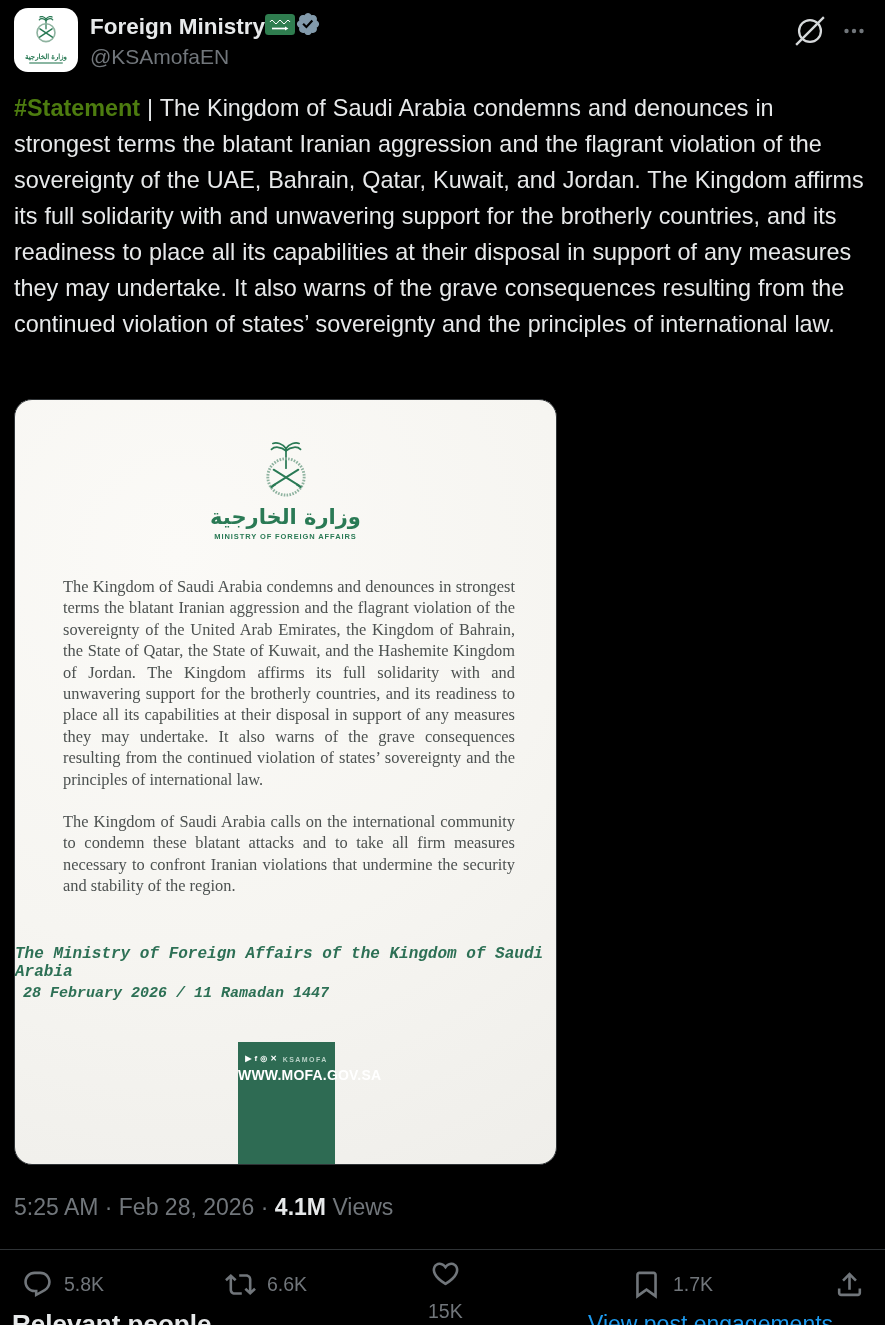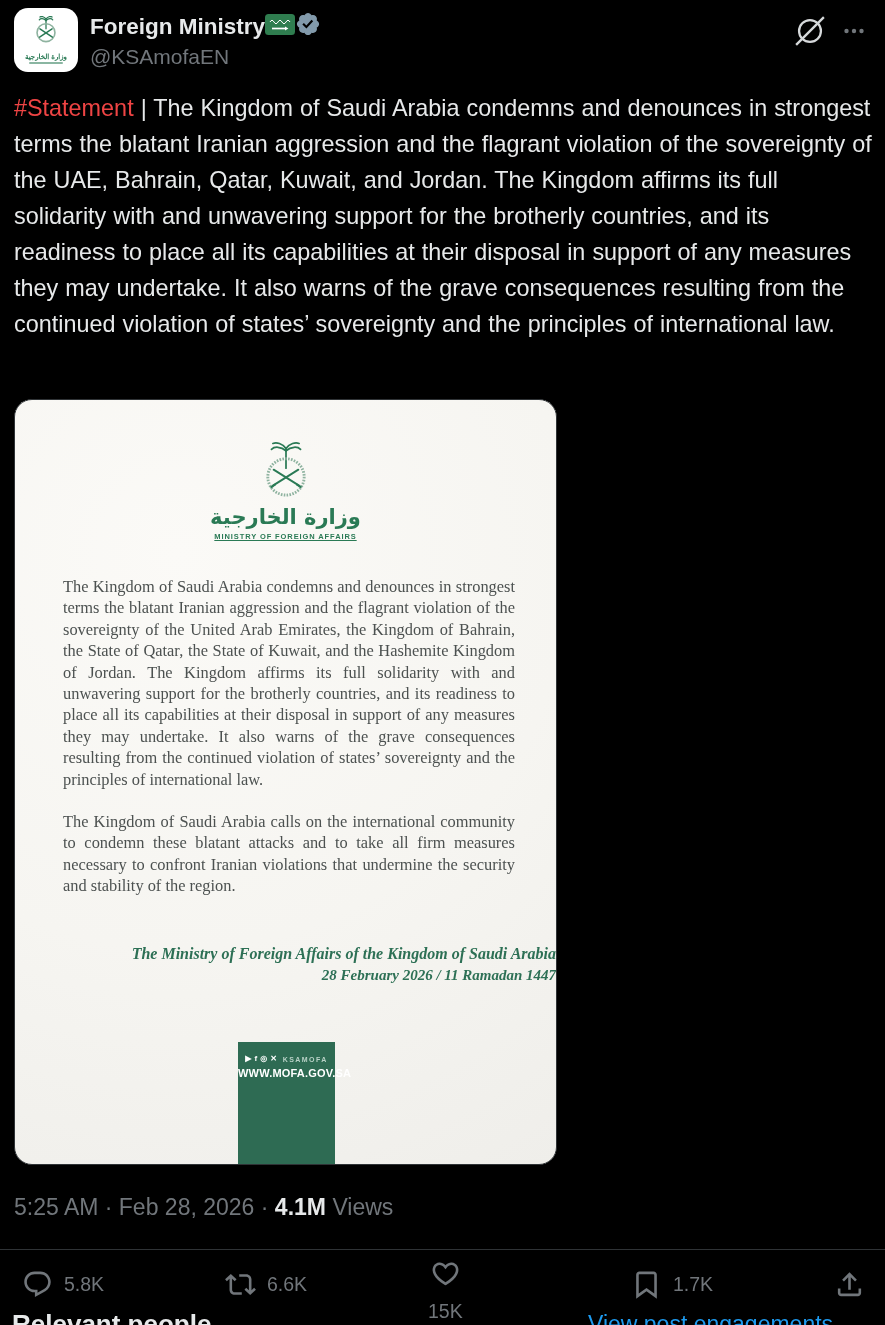--- a/index.html
+++ b/index.html
@@ -25,48 +25,48 @@
   .handle { margin-top:4px; font-size:21px; color:#71767b; cursor:pointer; }
   .grok-btn { position:absolute; top:15px; left:794px; width:32px; height:32px; cursor:pointer; color:#d6d9db; }
   .more-btn { position:absolute; top:19px; left:840px; width:28px; height:24px; cursor:pointer; color:#71767b; }
 
   
   .tweet-text {
     position:absolute; top:90px; left:14px; width:858px; margin:0;
     font-size:23.4px; line-height:36px; color:#e7e9ea; font-weight:400;
     word-spacing:0.5px;
   }
-  .hashtag { color:#ef4444; cursor:pointer; }
+  .hashtag { color:#4d7c0f; cursor:pointer;font-weight:bold; }
 
   
   .card {
     position:absolute; top:399px; left:14px; width:541px; height:764px;
     background:#f6f5f1; border:1px solid #2f3336; border-radius:18px;
     overflow:hidden; cursor:pointer;
     background-image:radial-gradient(circle at 30% 20%, #fbfaf7 0%, #f6f5f1 55%, #efeeea 100%);
   }
   .logo-block { position:absolute; top:42px; left:0; right:0; text-align:center; }
   .logo-block svg { display:block; margin:0 auto; }
   .arabic-title { font-size:21px; line-height:23px; color:#2a7a55; font-weight:bold; margin-top:0px; font-family:"DejaVu Sans", sans-serif; }
-  .english-title { font-size:7.5px; letter-spacing:0.9px; color:#2a7a55; font-weight:bold; margin-top:3px;text-decoration:underline; }
+  .english-title { font-size:7.5px; letter-spacing:0.9px; color:#2a7a55; font-weight:bold; margin-top:3px; }
   .doc-body {
     position:absolute; top:176px; left:48px; width:452px;
     font-family:"Liberation Serif", serif; font-size:16.4px; line-height:21.4px;
     color:#4c5150; text-align:justify;
   }
   .doc-body p { margin:0 0 21px 0; }
-  .signature { position:absolute; top:545px; left:0; right:0; text-align:right;
-    color:#2d7055; font-family:Liberation Serif, serif; font-style:italic; font-weight:bold; }
+  .signature { position:absolute; top:545px; left:0; right:0; text-align:left;
+    color:#2d7055; font-family:Liberation Mono, monospace; font-style:italic; font-weight:bold; }
   .sig-line1 { font-size:16px; }
   .sig-line2 { font-size:15px; margin-top:4px;padding-left:8px; }
   .band { position:absolute; left:223px; top:642px; width:97px; height:122px; background:#2e6b53; text-align:center; }
   .band-icons { margin-top:13px; display:flex; justify-content:center; align-items:center; gap:3px; }
   .band-icons .bicon { color:#ffffff; font-size:8px; line-height:8px; font-weight:bold; }
   .band-handle { color:#b9d2c7; font-size:7px; letter-spacing:1.4px; margin-left:3px; font-weight:bold; }
-  .band-site { color:#ffffff; font-size:11px; font-weight:bold; margin-top:4px; letter-spacing:0.2px; }
+  .band-site { color:#ffffff; font-size:14px; font-weight:bold; margin-top:4px; letter-spacing:0.2px; }
 
   
   .meta { position:absolute; top:1194px; left:14px; font-size:23px; color:#71767b; }
   .views-count { color:#e7e9ea; font-weight:700; }
   .divider { position:absolute; top:1249px; left:0; width:885px; height:1px; background:#2f3336; }
   .actions { position:absolute; top:1258px; left:0; width:818px; height:52px;padding-left:28px; }
   .action-group { position:absolute; top:0; height:52px; display:flex; align-items:center; gap:11px;
     color:#71767b; font-size:19.5px; cursor:pointer; }
   .action-icon { width:31px; height:31px; fill:#71767b; flex:none; }
   .g-reply { left:22px; } .g-repost { left:225px; } .g-like { left:428px;flex-direction:column; }

